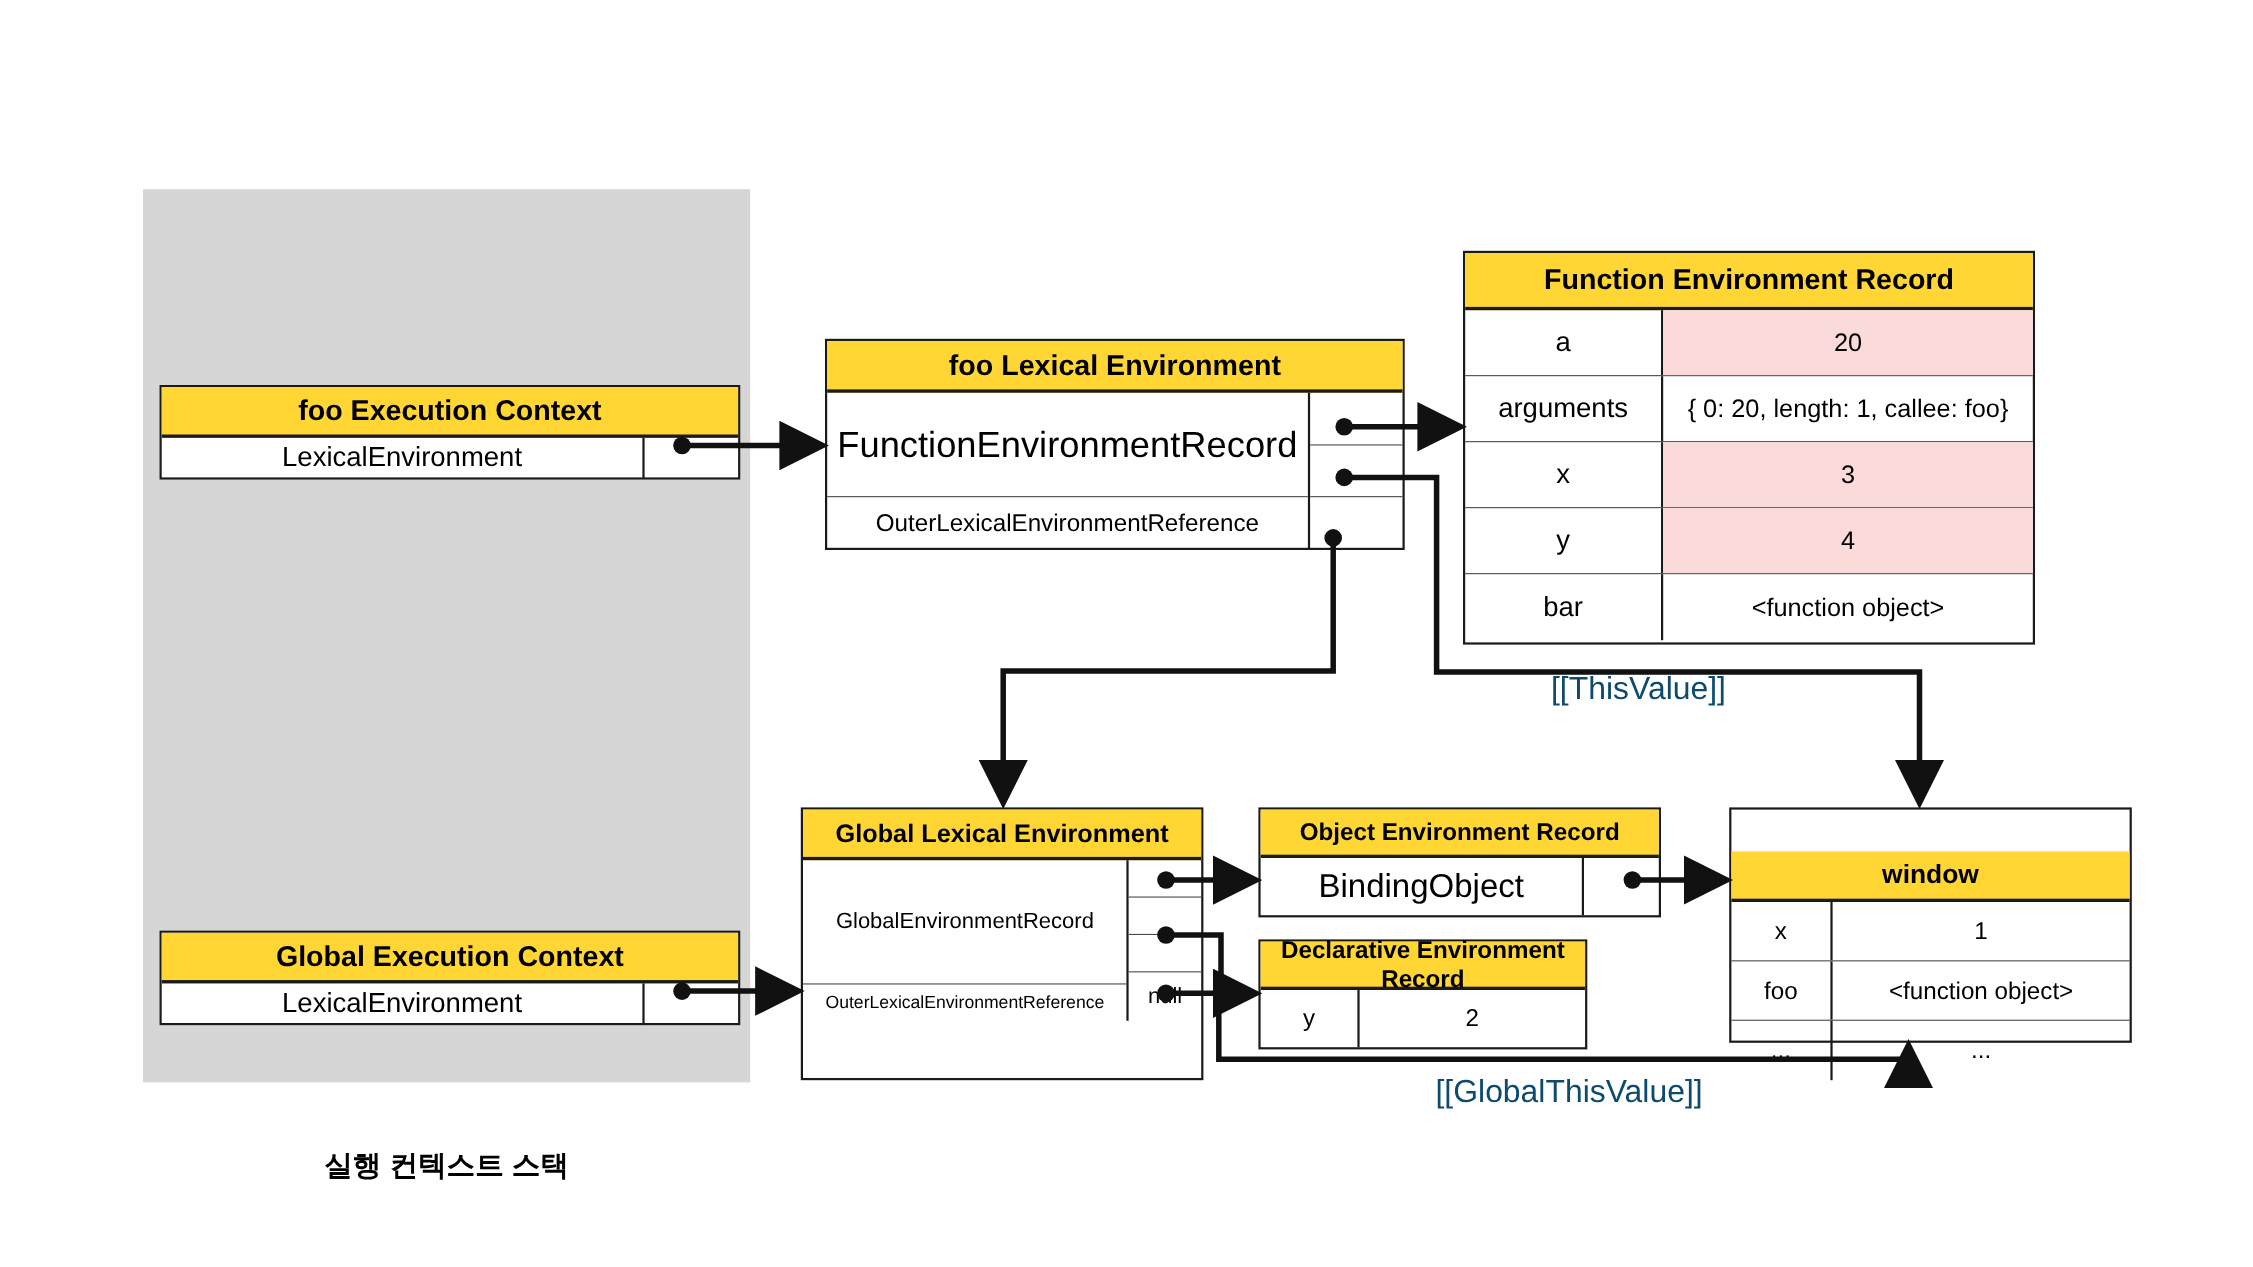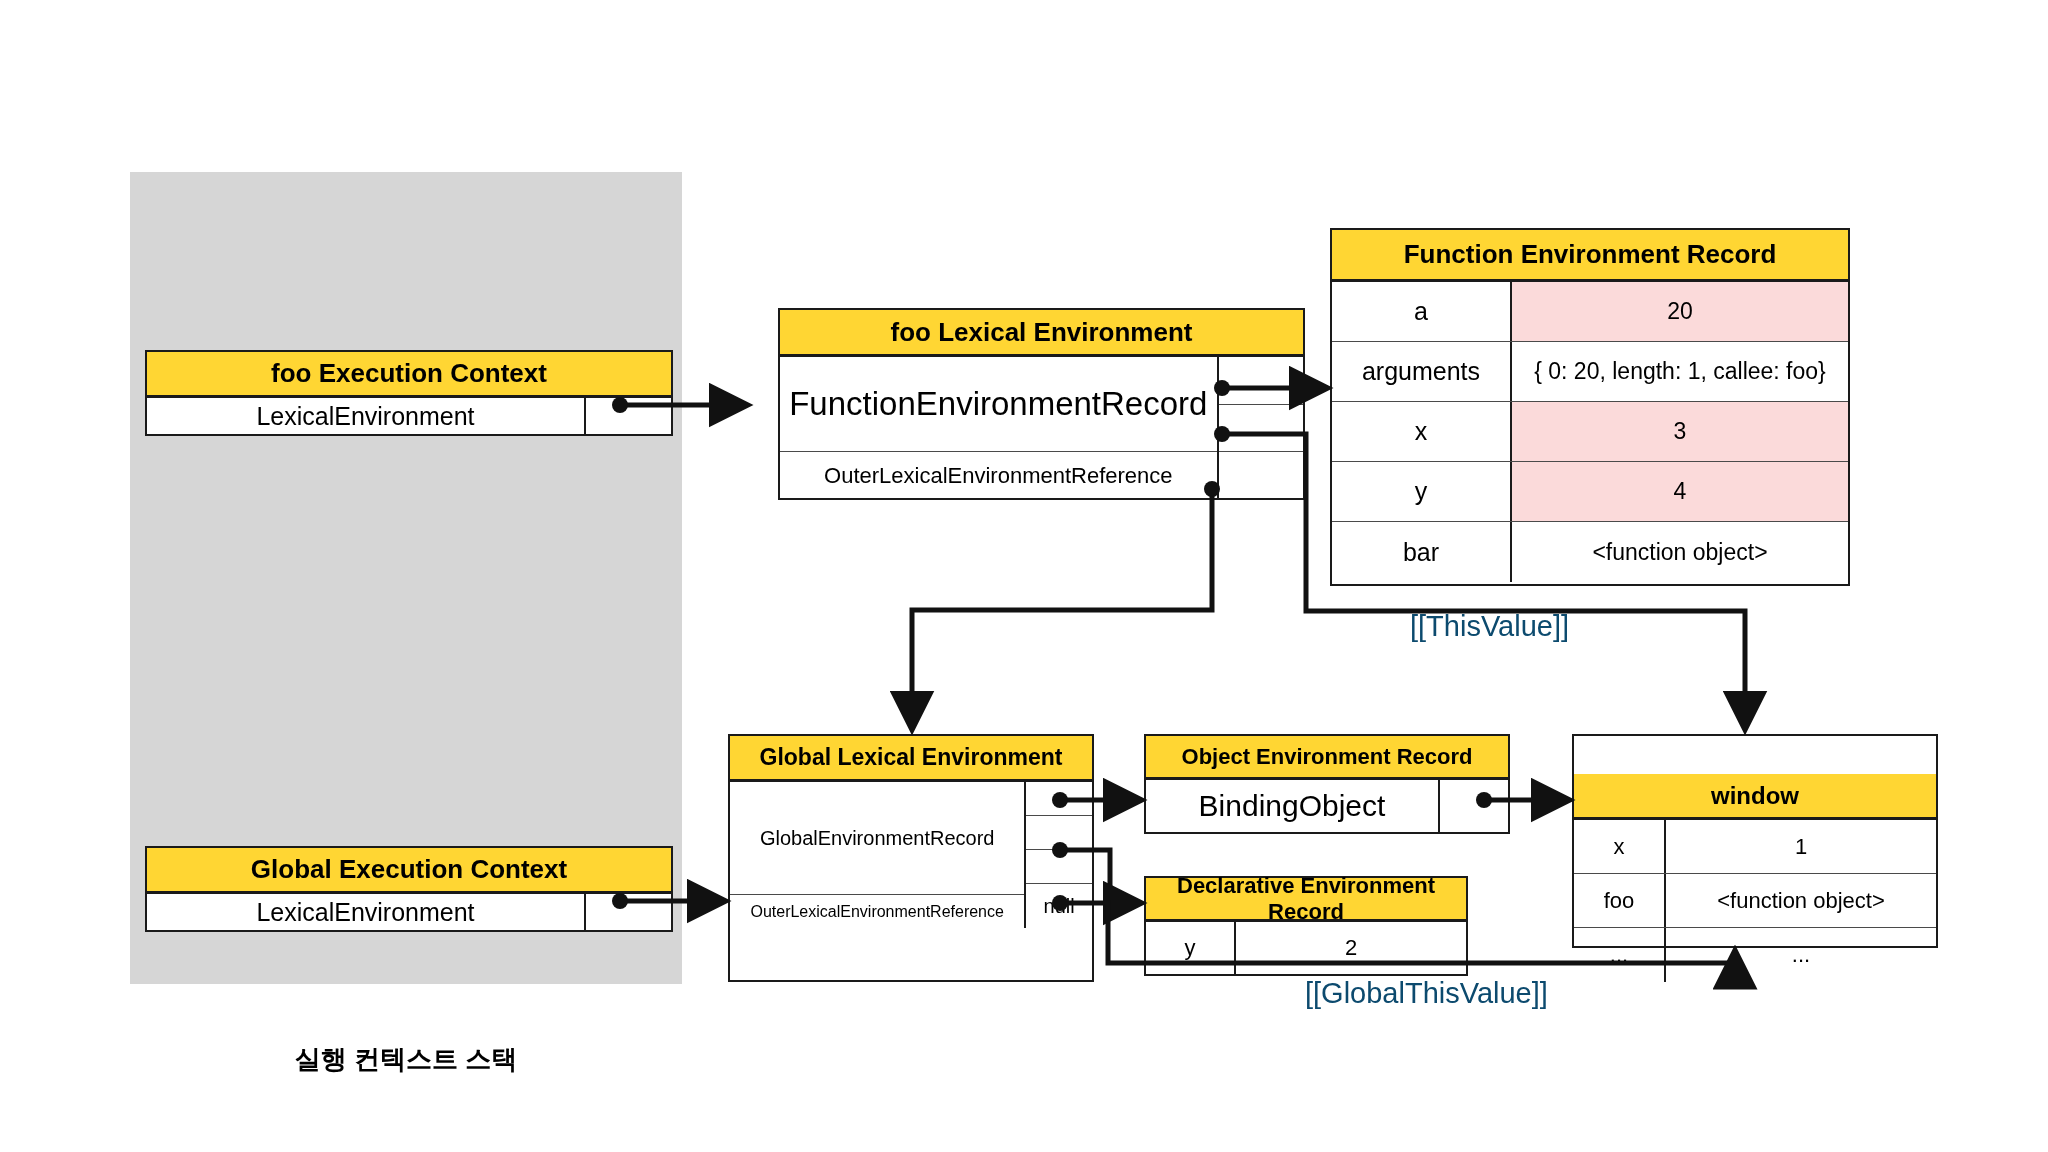--- a/index.html
+++ b/index.html
@@ -34,21 +34,21 @@
   .ec-box{width:528px;height:86px;}
   .ec-box .hdr{height:46px;font-size:26px;}
   .ec-box .row{height:37px;}
   .ec-box .label{flex:1 1 auto;font-size:25px;}
   .ec-box .ptr{width:85px;}
 
   #foo-ec{left:145px;top:350px;}
   #global-ec{left:145px;top:846px;}
 
   
-  #foo-le{left:750px;top:308px;width:527px;height:192px;margin-left:28px;}
+  #foo-le{left:750px;top:308px;width:527px;height:192px;}
   #foo-le .hdr{height:47px;font-size:26px;}
   #foo-le .body{display:flex;height:142px;}
   #foo-le .keys{width:440px;display:flex;flex-direction:column;
                 border-right:2px solid #1a1a1a;}
   #foo-le .k1{height:95px;display:flex;align-items:center;
               justify-content:center;font-size:33px;
               border-bottom:1.5px solid #4a4a4a;}
   #foo-le .k2{height:47px;display:flex;align-items:center;
               justify-content:center;font-size:22px;}
   #foo-le .vals{width:85px;display:flex;flex-direction:column;}
@@ -80,21 +80,21 @@
               justify-content:center;font-size:20px;}
 
   
   #oer{left:1144px;top:734px;width:366px;height:100px;}
   #oer .hdr{height:44px;font-size:22px;}
   #oer .row{height:52px;}
   #oer .label{flex:1;font-size:30px;border-right:2px solid #1a1a1a;}
   #oer .ptr{width:68px;}
 
   
-  #der{left:1144px;top:876px;width:324px;height:100px;}
+  #der{left:1144px;top:854px;width:299px;height:100px;}
   #der .hdr{height:44px;font-size:22px;}
   #der .row{height:52px;}
   #der .k{width:90px;font-size:22px;border-right:2px solid #1a1a1a;}
   #der .v{flex:1;font-size:22px;}
 
   
   #win{left:1572px;top:734px;width:366px;height:214px;}
   #win .hdr{height:46px;font-size:24px;margin-top:38px;}
   #win .row{height:54px;border-bottom:1.5px solid #4a4a4a;}
   #win .row:last-child{border-bottom:none;}

